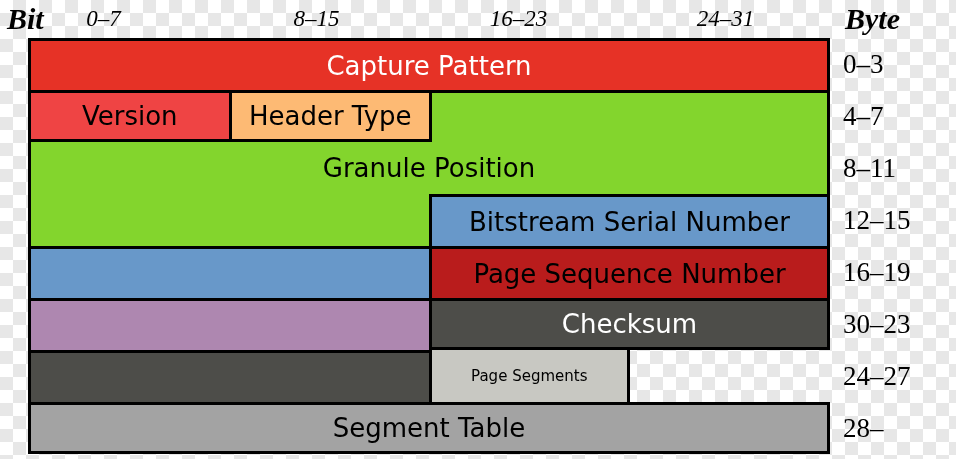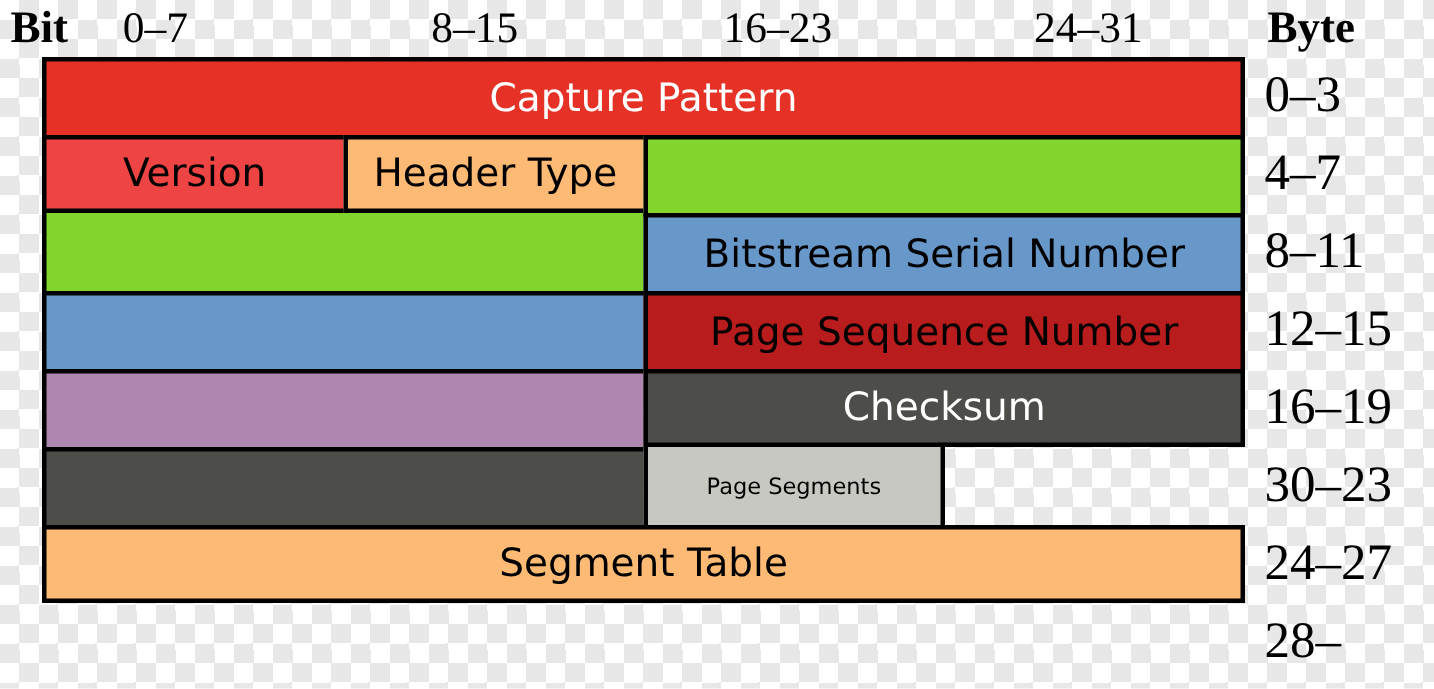--- a/index.html
+++ b/index.html
@@ -1,42 +1,42 @@
 <!DOCTYPE html>
 <html><head>
 <meta charset="utf-8">
 <style>
   html,body { margin:0; padding:0; }
   body {
     width:956px; height:459px; position:relative; overflow:hidden;
     background: repeating-conic-gradient(#e7e7e7 0% 25%, #ffffff 0% 50%) 0 0 / 26px 26px;
     font-family:"DejaVu Sans", sans-serif;
   }
-  #header-row { position:absolute; top:1px; left:0; width:956px; height:36px; }
+  #header-row { position:absolute; top:1px; left:0; width:956px; height:36px;font-style:italic; }
   .hdr-bold {
     position:absolute; top:0; height:36px; line-height:36px;
     font-family:"Liberation Serif", serif; font-weight:bold; font-size:30px; color:#000;
   }
   .bit-range {
     position:absolute; top:0; height:36px; line-height:36px; text-align:center;
-    font-family:"Liberation Serif", serif; font-size:29px; color:#000; width:207px;
+    font-family:"Liberation Serif", serif; font-size:23px; color:#000; width:207px;
   }
   #bit-label  { left:7px; }
   #byte-label { left:845px; }
   .bit-range:nth-of-type(1){}
   #diagram { position:absolute; top:38px; left:0; width:830px; }
   .row { display:flex; height:52px;margin-left:28px; }
   .seg {
     box-sizing:border-box; display:flex; align-items:center; justify-content:center;
     font-size:26px; color:#000; white-space:nowrap; overflow:hidden;
   }
   #byte-col { position:absolute; top:38px; left:843px; width:112px; }
   .byte-range {
     height:52px; display:flex; align-items:center;
-    font-family:"Liberation Serif", serif; font-size:34px; color:#000;
+    font-family:"Liberation Serif", serif; font-size:27px; color:#000;
   }
 </style>
 </head>
 <body>
 
 <div id="header-row">
   <span id="bit-label" class="hdr-bold">Bit</span>
   <span class="bit-range" style="left:0px">0–7</span>
   <span class="bit-range" style="left:213px">8–15</span>
   <span class="bit-range" style="left:415px">16–23</span>
@@ -47,38 +47,41 @@
 <div id="diagram">
     <div class="row">
       <div class="seg" style="width: 100%; background: rgb(230, 50, 38); color: rgb(255, 255, 255); border-top: 3px solid rgb(0, 0, 0); border-right: 3px solid rgb(0, 0, 0); border-left: 3px solid rgb(0, 0, 0);">Capture Pattern</div>
     </div>
     <div class="row">
       <div class="seg" style="width: 25%; background: #ef4444; border-top: 3px solid rgb(0, 0, 0); border-bottom: 3px solid rgb(0, 0, 0); border-left: 3px solid rgb(0, 0, 0);">Version</div>
       <div class="seg" style="width: 25%; background: #fdba74; border-top: 3px solid rgb(0, 0, 0); border-bottom: 3px solid rgb(0, 0, 0); border-left: 3px solid rgb(0, 0, 0);">Header Type</div>
       <div class="seg" style="width: 50%; background: rgb(131, 213, 45); border-top: 3px solid rgb(0, 0, 0); border-right: 3px solid rgb(0, 0, 0); border-left: 3px solid rgb(0, 0, 0);"></div>
     </div>
     <div class="row">
+      <div class="seg" style="width: 100%; background: rgb(131, 213, 45); border-right: 3px solid rgb(0, 0, 0); border-left: 3px solid rgb(0, 0, 0);">Granule Position</div>
+    </div>
+    <div class="row">
       <div class="seg" style="width: 50%; background: rgb(131, 213, 45); border-left: 3px solid rgb(0, 0, 0);"></div>
       <div class="seg" style="width: 50%; background: rgb(104, 152, 201); border-top: 3px solid rgb(0, 0, 0); border-right: 3px solid rgb(0, 0, 0); border-left: 3px solid rgb(0, 0, 0);">Bitstream Serial Number</div>
     </div>
     <div class="row">
       <div class="seg" style="width: 50%; background: rgb(104, 152, 201); border-top: 3px solid rgb(0, 0, 0); border-left: 3px solid rgb(0, 0, 0);"></div>
       <div class="seg" style="width: 50%; background: #b91c1c; border-top: 3px solid rgb(0, 0, 0); border-right: 3px solid rgb(0, 0, 0); border-left: 3px solid rgb(0, 0, 0);">Page Sequence Number</div>
     </div>
     <div class="row">
       <div class="seg" style="width: 50%; background: rgb(174, 135, 176); border-top: 3px solid rgb(0, 0, 0); border-left: 3px solid rgb(0, 0, 0);"></div>
       <div class="seg" style="width: 50%; background: rgb(77, 77, 73); color: rgb(255, 255, 255); border-width: 3px; border-style: solid; border-color: rgb(0, 0, 0);">Checksum</div>
     </div>
     <div class="row">
       <div class="seg" style="width: 50%; background: rgb(77, 77, 73); border-top: 3px solid rgb(0, 0, 0); border-left: 3px solid rgb(0, 0, 0);"></div>
       <div class="seg" style="width: 25%; background: rgb(200, 200, 194); font-size: 15px; border-right: 3px solid rgb(0, 0, 0); border-left: 3px solid rgb(0, 0, 0);">Page Segments</div>
       <div class="seg" style="width: 25%; background: transparent;"></div>
     </div>
     <div class="row">
-      <div class="seg" style="width: 100%; background: #fdba74; border-width: 3px; border-style: solid; border-color: rgb(0, 0, 0);">Segment Table</div>
+      <div class="seg" style="width: 100%; background: #a3a3a3; border-width: 3px; border-style: solid; border-color: rgb(0, 0, 0);">Segment Table</div>
     </div>
   </div>
 <div id="byte-col">
     <div class="byte-range">0–3</div>
     <div class="byte-range">4–7</div>
     <div class="byte-range">8–11</div>
     <div class="byte-range">12–15</div>
     <div class="byte-range">16–19</div>
     <div class="byte-range">30–23</div>
     <div class="byte-range">24–27</div>

